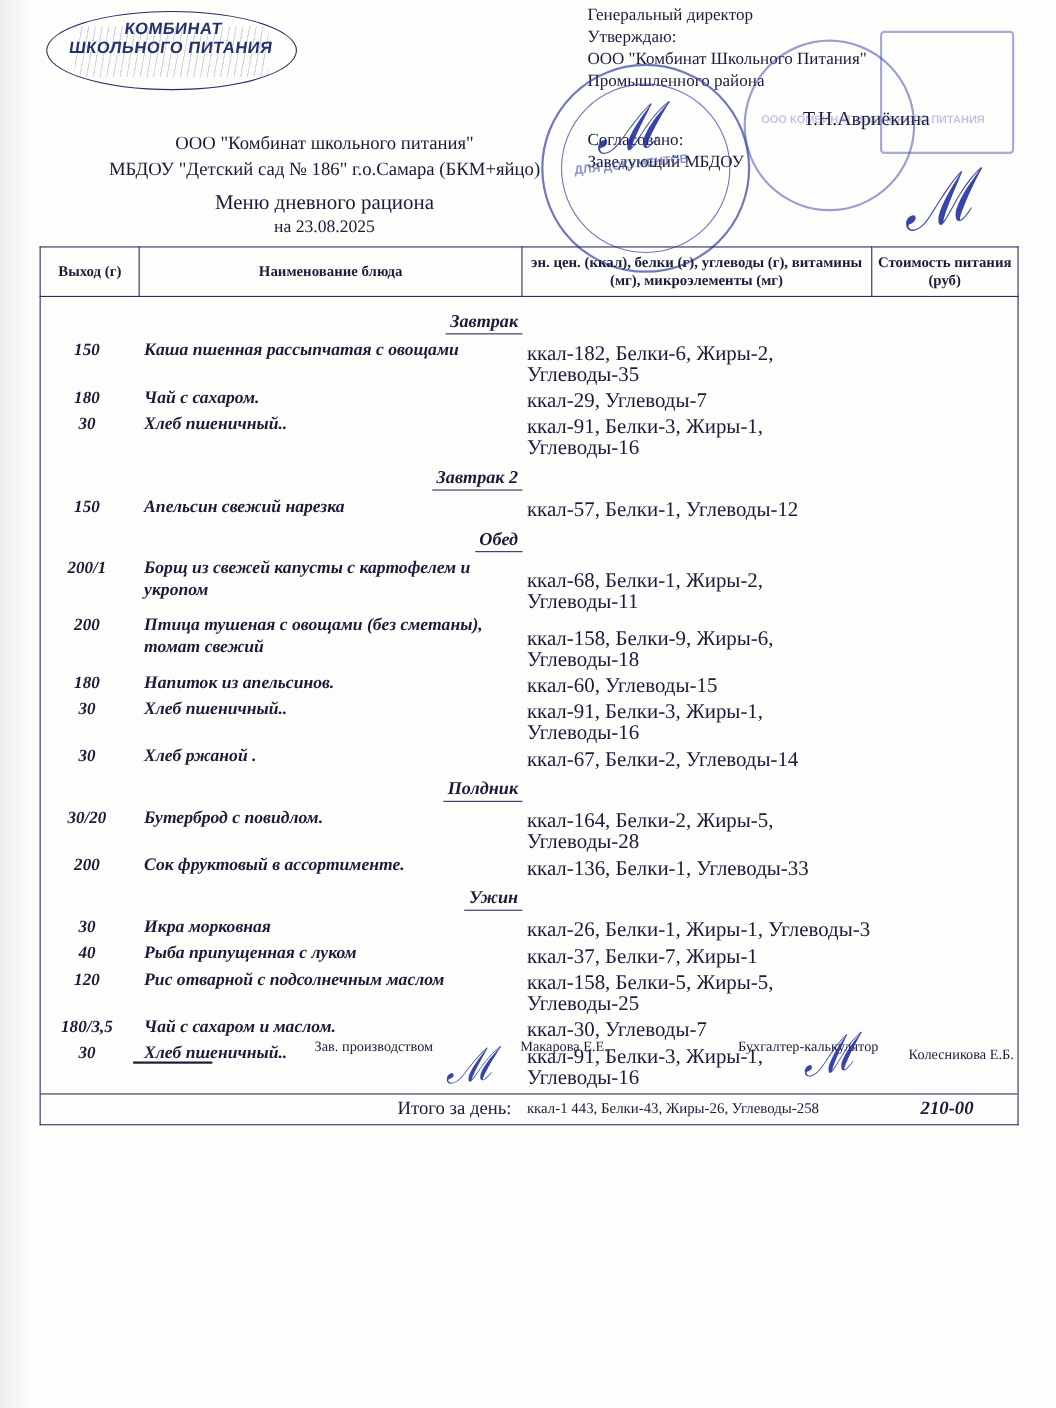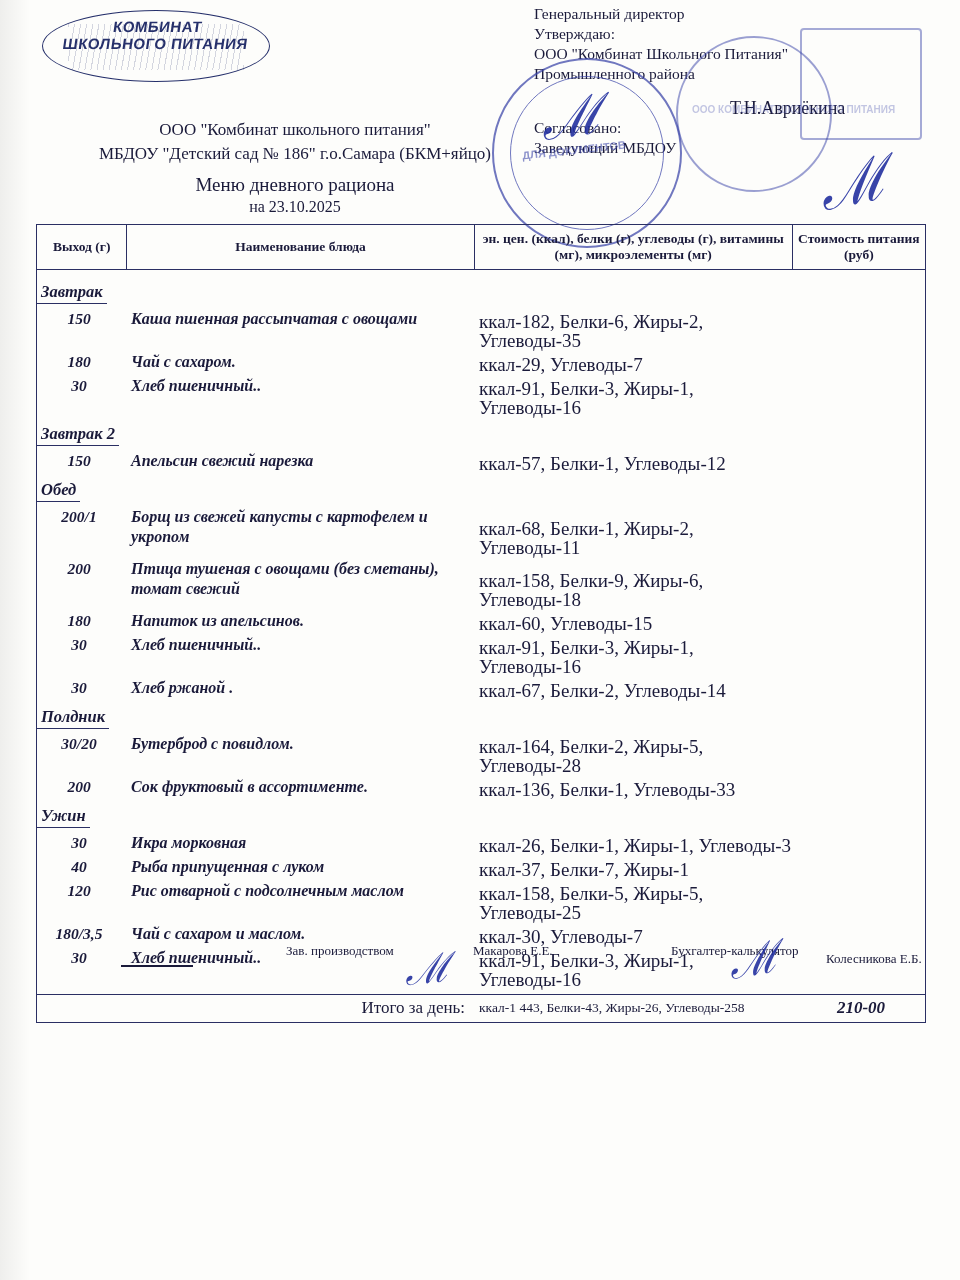--- a/index.html
+++ b/index.html
@@ -139,21 +139,21 @@
   .col-nutr  { width: 322px; }
   .col-price { width: 128px; }
 
   
   .body-cell { border: 1px solid #2a2f63; border-top: none; padding: 0; }
   .rows {
     position: relative;
     padding: 6px 0 4px 0;
   }
   .meal-head {
-    text-align: left;
+    text-align: right;
     font-weight: bold;
     font-style: italic;
     font-size: 16.5px;
     padding: 6px 0 4px 0;
     width: 438px;
     margin-left: 0;
   }
   .meal-head span {
     display: inline-block;
     border-bottom: 1px solid #2a2f63;
@@ -346,21 +346,21 @@
   <div class="stamp rect1"></div>
 
   <div class="sig sig1">ℳ</div>
   <div class="sig sig2">ℳ</div>
 
   <div class="org-title">
     <div>ООО "Комбинат школьного питания"</div>
     <div>МБДОУ "Детский сад № 186" г.о.Самара (БКМ+яйцо)</div>
   </div>
   <div class="doc-title">Меню дневного рациона</div>
-  <div class="doc-date">на 23.10.2025</div>
+  <div class="doc-date">на 23.08.2025</div>
 
   <table class="menu">
     <thead>
       <tr>
         <th class="col-out">Выход (г)</th>
         <th class="col-name">Наименование блюда</th>
         <th class="col-nutr">эн. цен. (ккал), белки (г), углеводы (г), витамины (мг), микроэлементы (мг)</th>
         <th class="col-price">Стоимость питания (руб)</th>
       </tr>
     </thead>

